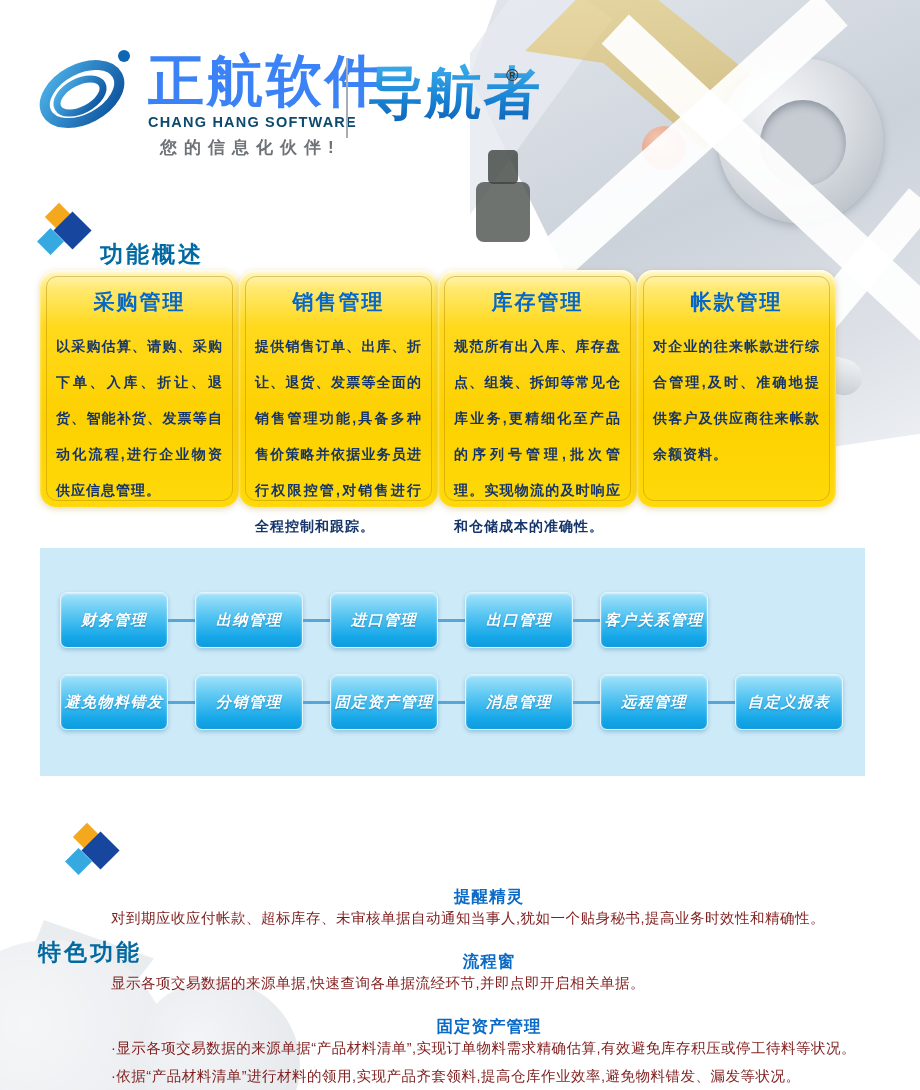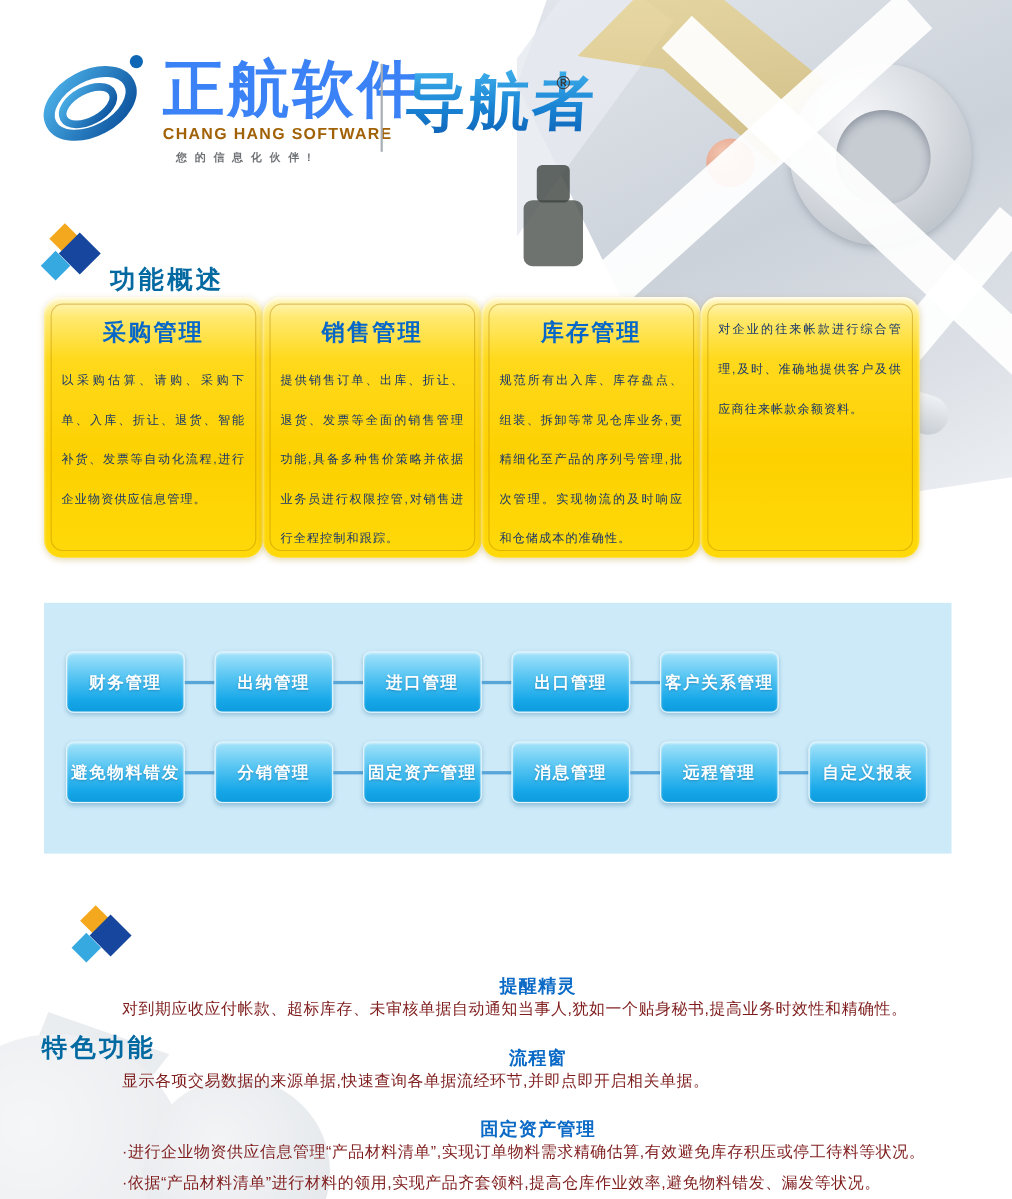--- a/index.html
+++ b/index.html
@@ -42,22 +42,22 @@
     background:radial-gradient(circle at 40% 35%,#dde2e8,#adb6c0); }
   .db-wedge { position:absolute; left:0; bottom:60px; width:220px; height:110px; background:#c6cdd6;
     clip-path:polygon(0 100%,20% 0,70% 35%,45% 100%); }
 
   .content { position:absolute; inset:0; z-index:1; }
 
   
   .logo-mark { position:absolute; left:36px; top:40px; width:100px; height:100px; }
   .brand { position:absolute; left:148px; top:50px; }
   .brand-cn { font-size:56px; font-weight:bold; color:#3b82f6; letter-spacing:3px; line-height:1.1; }
-  .brand-en { margin-top:2px; font-size:14.5px; font-weight:bold; color:#a16207; letter-spacing:1.2px; }
-  .brand-tag { margin-top:6px; margin-left:12px; font-size:10px; font-weight:600; color:#6e7276; letter-spacing:7px; }
+  .brand-en { margin-top:2px; font-size:14.5px; font-weight:bold; color:#0c4a6e; letter-spacing:1.2px; }
+  .brand-tag { margin-top:6px; margin-left:12px; font-size:17px; font-weight:600; color:#6e7276; letter-spacing:7px; }
   .v-divider { position:absolute; left:346px; top:58px; width:2px; height:80px; background:#a8aeb3; }
   .product { position:absolute; left:368px; top:56px; font-size:56px; font-weight:900; letter-spacing:2px;
     background:linear-gradient(180deg,#45b6ee 0%,#1a84d4 55%,#0a58ae 100%);
     -webkit-background-clip:text; background-clip:text; color:transparent;
     transform:skewX(-3deg); }
   .reg-mark { position:absolute; left:506px; top:66px; font-size:17px; font-weight:bold; color:#3a3a3c; }
 
   
   .section-head { position:absolute; display:flex; align-items:center; gap:14px; }
   .sh-overview { left:38px; top:192px; }
@@ -69,25 +69,25 @@
   .d-light  { width:19px; height:19px; left:3px;  top:26px; background:#36a9e1; }
   .section-title { font-size:23px; font-weight:bold; color:#0369a1; letter-spacing:3px;margin-top:47px; }
 
   
   .cards { position:absolute; left:40px; top:270px; display:flex; }
   .card { position:relative; width:199px; height:237px; border-radius:16px;
     background:linear-gradient(180deg,#fff7c9 0%,#ffe96e 8%,#ffd91c 24%,#fdd100 62%,#ffd90a 100%);
     box-shadow:0 2px 6px rgba(170,130,0,.3), inset 0 2px 3px rgba(255,255,255,.75); }
   .card-inner { position:absolute; inset:6px; border:1px solid rgba(185,135,0,.45); border-radius:11px; pointer-events:none; }
   .card-title { margin-top:18px; text-align:center; font-size:21px; font-weight:bold; color:#0667c9; letter-spacing:2px; }
-  .card-body { margin-top:12px; padding:0 16px; font-size:11px; font-weight:normal; color:#16356b;
+  .card-body { margin-top:12px; padding:0 16px; font-size:14px; font-weight:bold; color:#16356b;
     line-height:36px; letter-spacing:1px; text-align:justify; }
 
   
-  .panel { position:absolute; left:40px; top:548px; width:825px; height:228px; background:#cdeaf8; }
+  .panel { position:absolute; left:40px; top:548px; width:825px; height:228px; background:#cdeaf8;font-style:italic; }
   .mod-row { position:absolute; left:20px; display:flex; align-items:center; }
   .mod-row-1 { top:44px; }
   .mod-row-2 { top:126px; }
   .btn { flex:none; width:108px; height:56px; display:flex; align-items:center; justify-content:center;
     background:linear-gradient(180deg,#a5e3fa 0%,#59c6f2 40%,#17a8e9 80%,#0d9bdc 100%);
     border:1px solid #e2f5fd; border-radius:7px;
     box-shadow:0 2px 4px rgba(20,100,150,.3), inset 0 1px 2px rgba(255,255,255,.6);
     color:#ffffff; font-size:15px; font-weight:bold; letter-spacing:1.5px; white-space:nowrap;
     text-shadow:0 1px 2px rgba(0,80,130,.4); cursor:pointer; }
   .conn { flex:none; width:27px; height:3px; background:#58a6d8; }
@@ -176,20 +176,21 @@
         <div class="card-title">销售管理</div>
         <div class="card-body">提供销售订单、出库、折让、退货、发票等全面的销售管理功能,具备多种售价策略并依据业务员进行权限控管,对销售进行全程控制和跟踪。</div>
       </div>
       <div class="card">
         <div class="card-inner"></div>
         <div class="card-title">库存管理</div>
         <div class="card-body">规范所有出入库、库存盘点、组装、拆卸等常见仓库业务,更精细化至产品的序列号管理,批次管理。实现物流的及时响应和仓储成本的准确性。</div>
       </div>
       <div class="card">
         <div class="card-inner"></div>
+        <div class="card-title">帐款管理</div>
         <div class="card-body">对企业的往来帐款进行综合管理,及时、准确地提供客户及供应商往来帐款余额资料。</div>
       </div>
     </div>
 
     <div class="panel">
       <div class="mod-row mod-row-1">
         <div class="btn">财务管理</div>
         <div class="conn"></div>
         <div class="btn">出纳管理</div>
         <div class="conn"></div>
@@ -245,20 +246,20 @@
         <div class="feat-line">显示各项交易数据的来源单据,快速查询各单据流经环节,并即点即开启相关单据。</div>
       </div>
 
       <div class="feat">
         <div class="feat-head">
           <svg class="star-icon" viewBox="0 0 24 24">
             <path d="M12 1.8 L15.1 8.6 L22.5 9.3 L17 14.2 L18.7 21.6 L12 17.6 L5.3 21.6 L7 14.2 L1.5 9.3 L8.9 8.6 Z" fill="url(#starGrad)" stroke="#ffffff" stroke-width="1"></path>
           </svg>
           <span class="feat-title">固定资产管理</span>
         </div>
-        <div class="feat-line">·进行企业物资供应信息管理“产品材料清单”,实现订单物料需求精确估算,有效避免库存积压或停工待料等状况。</div>
+        <div class="feat-line">·显示各项交易数据的来源单据“产品材料清单”,实现订单物料需求精确估算,有效避免库存积压或停工待料等状况。</div>
         <div class="feat-line">·依据“产品材料清单”进行材料的领用,实现产品齐套领料,提高仓库作业效率,避免物料错发、漏发等状况。</div>
 
       </div>
 
     </div>
   </div>
 </div>
 
 </body></html>

